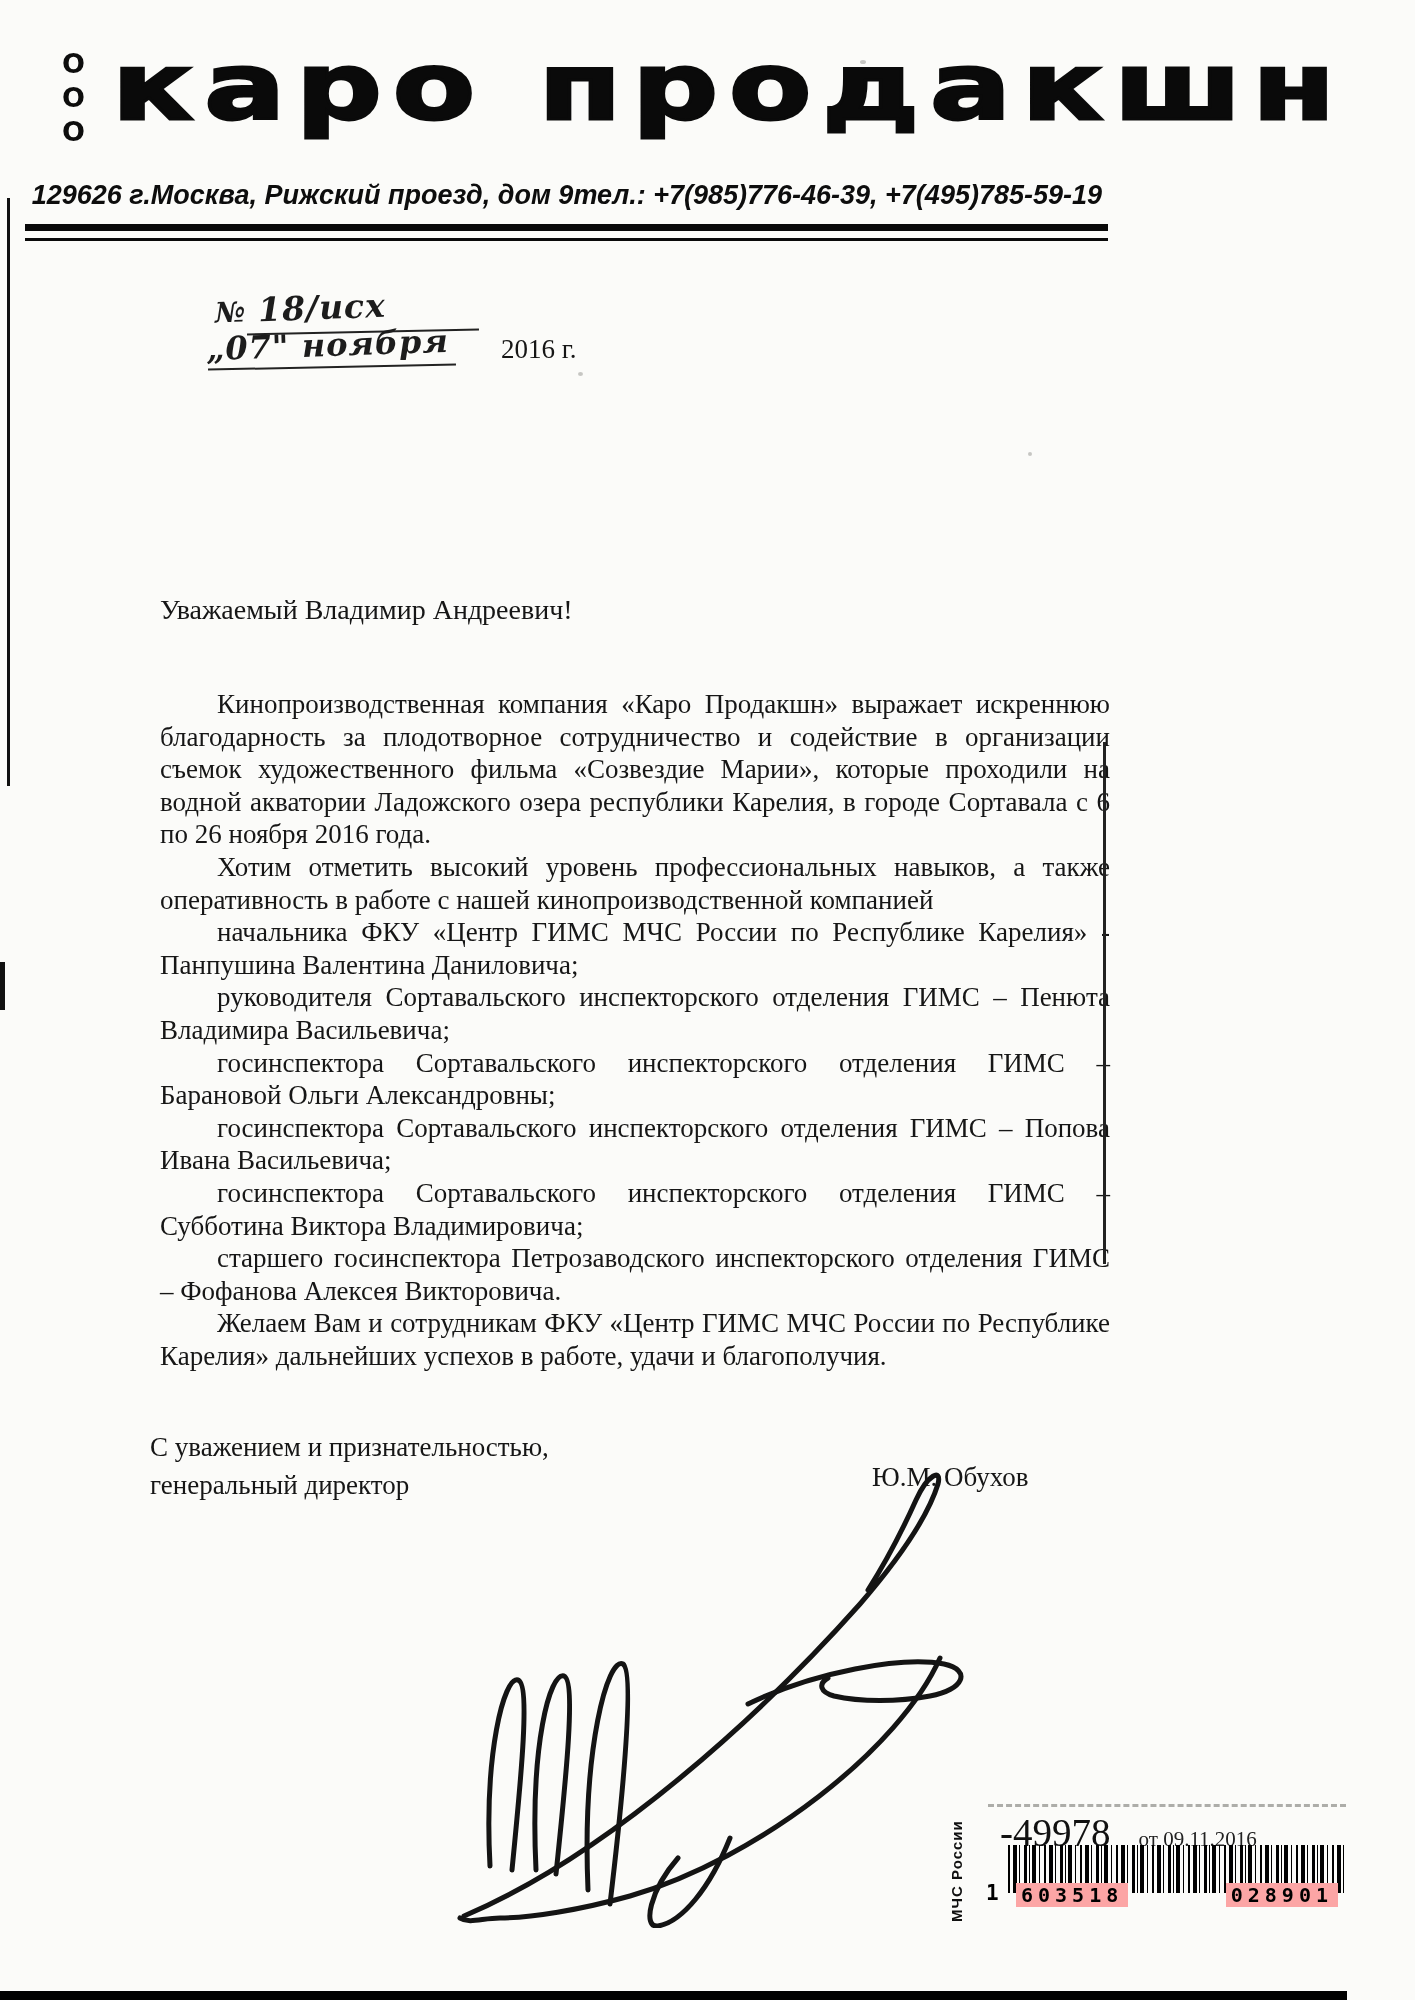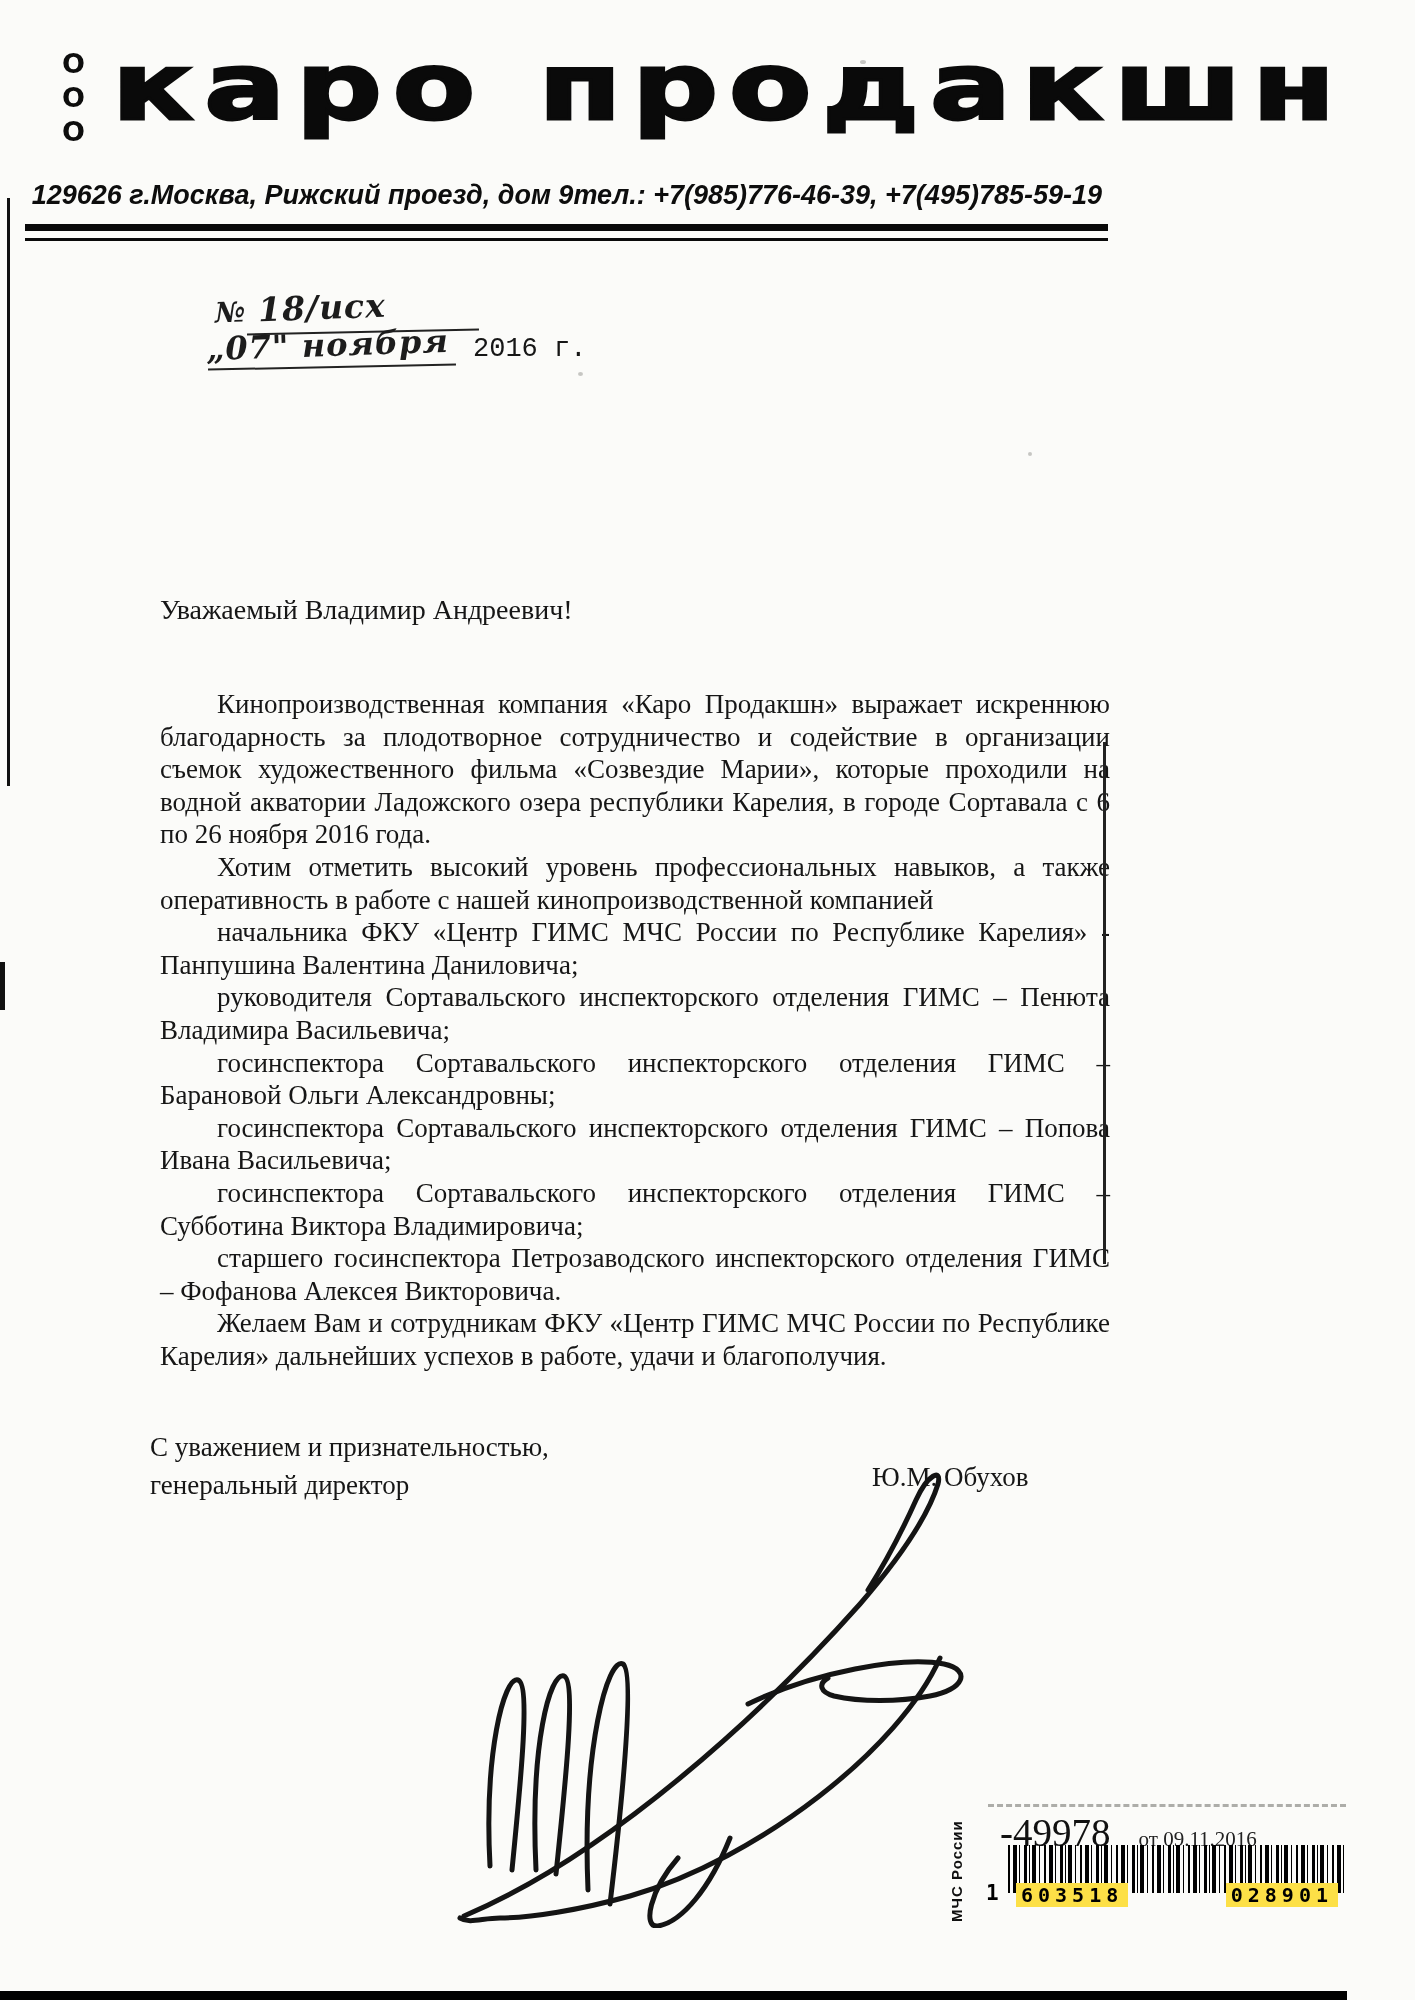--- a/index.html
+++ b/index.html
@@ -34,21 +34,21 @@
   
   .hand {
     font-family:"DejaVu Serif", serif; font-style:italic; font-weight:700;
     color:#1c1c1c; letter-spacing:1px;
   }
   .ref-no-sign { position:absolute; left:215px; top:296px; font-size:28px; transform:rotate(-2deg); }
   .ref-no-val  { position:absolute; left:258px; top:288px; font-size:33px; transform:rotate(-2deg); }
   .ref-underline1 { position:absolute; left:247px; top:331px; width:232px; height:2px; background:#222; transform:rotate(-1.2deg); }
   .ref-date-hand { position:absolute; left:206px; top:326px; font-size:32px; transform:rotate(-2deg); white-space:nowrap; }
   .ref-underline2 { position:absolute; left:208px; top:366px; width:248px; height:2px; background:#222; transform:rotate(-1.2deg); }
-  .ref-year { position:absolute; left:473px; top:334px; font-size:27px;font-family:Liberation Mono, monospace; }
+  .ref-year { position:absolute; left:501px; top:334px; font-size:27px; }
   
   .recipient { position:absolute; left:800px; top:300px; font-size:27px; line-height:35px; }
   
   .salutation {
     position:absolute; left:160px; top:594px; width:950px;
     text-align:left; font-size:28px;
   }
   .body-text { position:absolute; left:160px; top:688px; width:950px; }
   .body-text p {
     font-size:27px; line-height:32.6px; text-align:justify; text-indent:57px;
@@ -82,21 +82,21 @@
   }
   .bc-lead {
     position:absolute; left:0; top:36px;
     font-family:"DejaVu Sans Mono", monospace; font-size:21px; font-weight:700; color:#000;
   }
   .bc-digits {
     position:absolute; left:30px; top:38px; width:322px;
     display:flex; justify-content:space-between;
   }
   .bc-digits span {
-    background:#fde047; padding:0 5px; letter-spacing:5px;
+    background:#fca5a5; padding:0 5px; letter-spacing:5px;
     font-family:"DejaVu Sans Mono", monospace; font-size:20px; font-weight:700; color:#000;
   }
   
   .edge-left1 { position:absolute; left:7px;  top:198px; width:3px; height:588px; background:#111; }
   .edge-left2 { position:absolute; left:0;    top:962px; width:5px; height:48px;  background:#111; }
   .edge-right { position:absolute; left:1103px; top:742px; width:3px; height:522px; background:#222; }
   .bottom-bar { position:absolute; left:0; top:1991px; width:1347px; height:9px; background:#000; }
   .speck { position:absolute; background:#9b9b97; border-radius:50%; opacity:.55; }
   .speck.s1 { left:578px; top:372px; width:5px; height:4px; }
   .speck.s2 { left:1028px; top:452px; width:4px; height:4px; }

